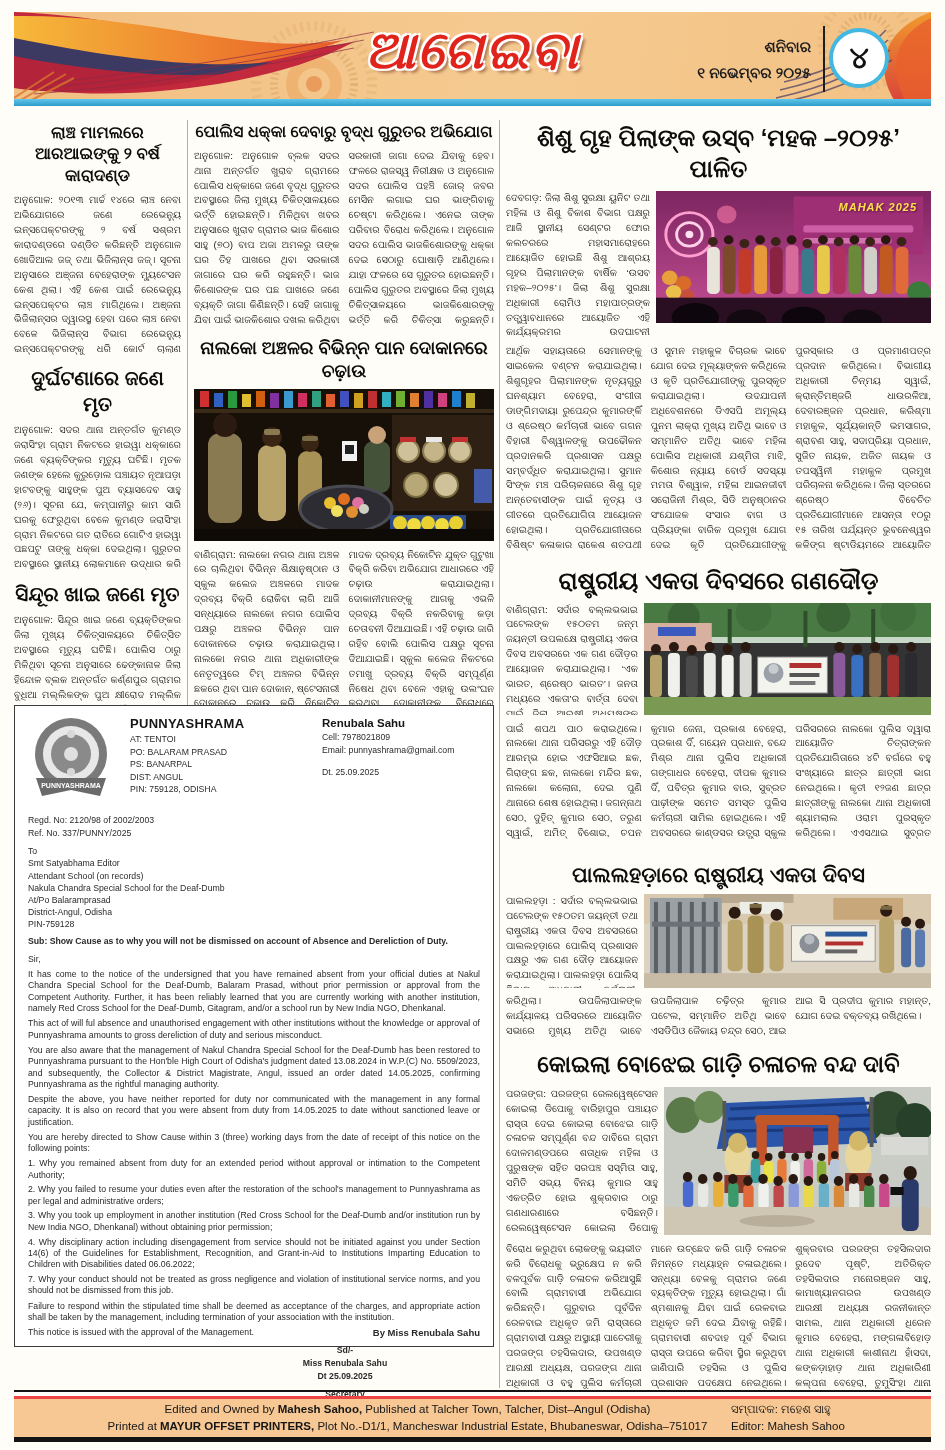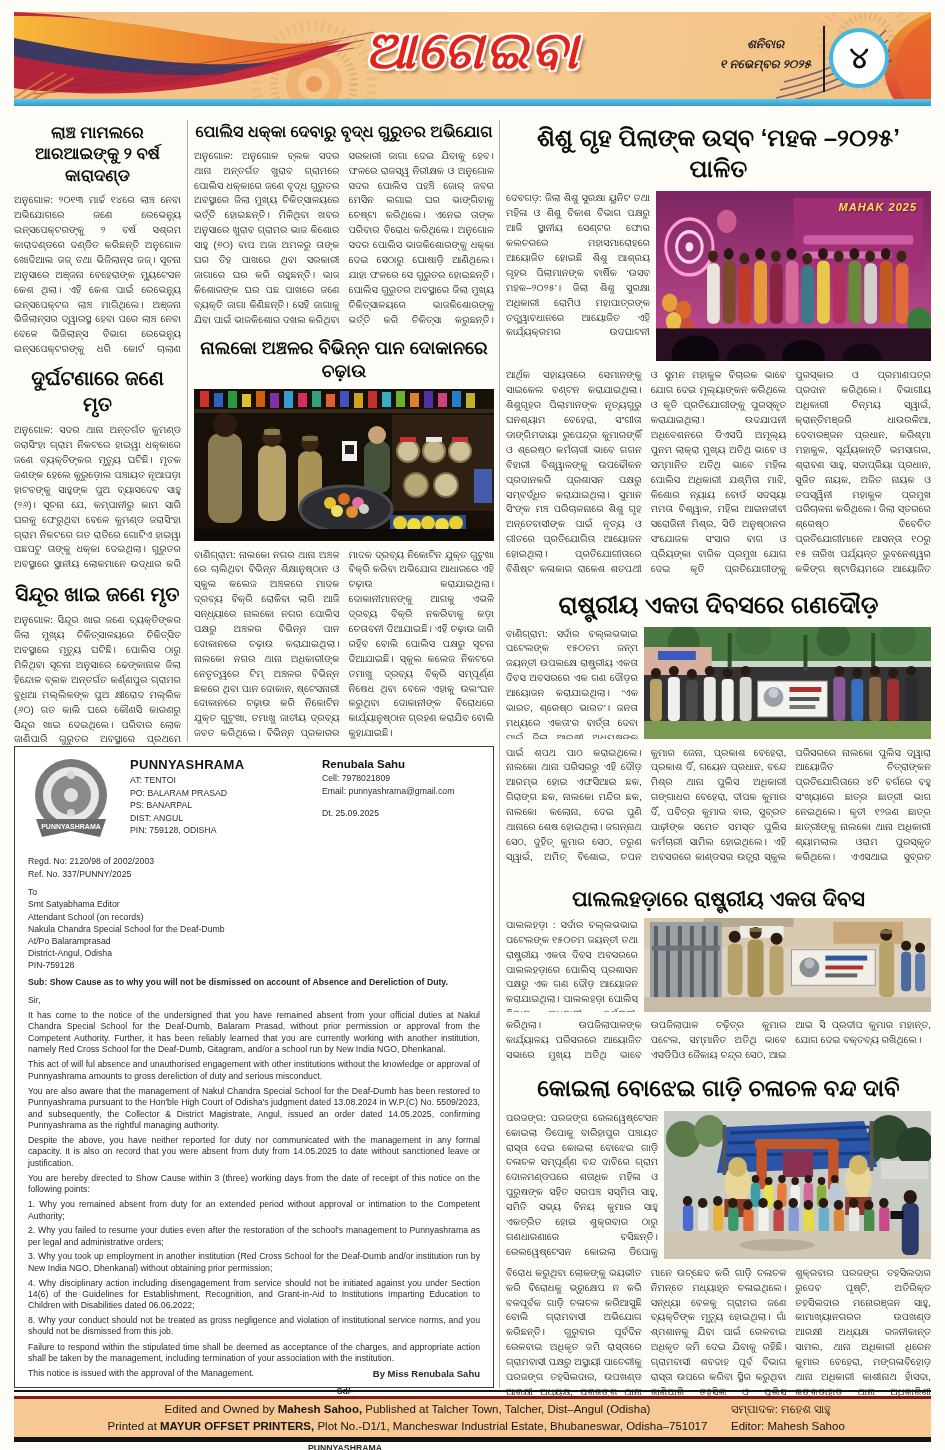--- a/index.html
+++ b/index.html
@@ -6,21 +6,21 @@
   html,body { width:945px; height:1450px; }
   body { position:relative; background:#fffdf8; font-family:"Liberation Sans","DejaVu Sans",sans-serif; color:#1c1a17; overflow:hidden; }
 
   
   .masthead { position:absolute; left:14px; top:12px; width:917px; height:94px;
     background:linear-gradient(100deg,#f2bf82 0%,#f5ca90 55%,#f3c184 100%); overflow:hidden; }
   .masthead svg.decor { position:absolute; inset:0; width:100%; height:100%; }
   .mast-title { position:absolute; left:0; right:0; top:8px; text-align:center;
     font-size:52px; font-weight:800; font-style:italic; color:#e0241c; letter-spacing:2px;
     text-shadow:-2px -2px 0 #fff, 2px -2px 0 #fff, -2px 2px 0 #fff, 2px 2px 0 #fff, 4px 4px 3px rgba(90,20,10,.45); }
-  .mast-right { position:absolute; right:120px; top:22px; text-align:center; font-weight:700; font-size:12px; line-height:1.7; color:#1d1d1d;font-style:italic; }
+  .mast-right { position:absolute; right:120px; top:22px; text-align:right; font-weight:700; font-size:15px; line-height:1.7; color:#1d1d1d; }
   .mast-sep { position:absolute; right:106px; top:14px; width:2px; height:66px; background:#1d1d1d; }
   .page-circle { position:absolute; right:42px; top:16px; width:60px; height:60px; border-radius:50%;
     background:#fff; border:4px solid #41b7e1; display:flex; align-items:center; justify-content:center;
     font-size:30px; font-weight:800; color:#111; }
   .mast-blue { position:absolute; left:0; right:0; bottom:0; height:7px; background:linear-gradient(#60c6ec,#2d9cc9); }
 
   
   .vrule { position:absolute; width:1px; background:#b5afa2; }
   .prefoot-line { position:absolute; left:14px; top:1390px; width:917px; height:2px; background:#141414; }
 
@@ -37,21 +37,21 @@
   .rightsec{ position:absolute; left:506px; top:122px; width:425px; }
 
   .mahak-label { position:absolute; right:14px; top:10px; color:#ffe14d; font-weight:800; font-size:11px;
     text-shadow:1px 1px 2px #5e1040; letter-spacing:1px; font-style:italic; }
 
   .flexrow { display:flex; gap:6px; }
 
   .coal-banner { background:#121212; color:#fff; text-align:center; font-weight:800; font-size:16px; padding:3px 0 4px; margin-top:4px; }
 
   
-  .notice { position:absolute; left:14px; top:746px; width:480px; height:642px; background:#fff;
+  .notice { position:absolute; left:14px; top:705px; width:480px; height:642px; background:#fff;
     border:1.5px solid #3c3c3c; padding:10px 13px 6px; font-size:8.7px; line-height:1.3; color:#2a2a2a; }
   .notice .hdr { display:flex; }
   .notice .org { margin-left:16px; }
   .notice .org .org-name { font-size:13px; font-weight:800; letter-spacing:.3px; color:#151515; }
   .notice .org .ln { line-height:1.45; }
   .notice .contact { margin-left:auto; width:158px; }
   .notice .contact .cname { font-size:11.5px; font-weight:800; color:#151515; }
   .notice .contact .ln { line-height:1.45; }
   .notice .regd { margin-top:6px; line-height:1.45; }
   .notice .recip { margin-top:6px; line-height:1.4; }
@@ -60,21 +60,21 @@
   .notice p.np { margin-top:4px; text-align:justify; }
   .notice .pt { margin-top:3.5px; text-align:justify; }
   .notice .closing-row { display:flex; margin-top:4px; }
   .notice .by { margin-left:auto; font-weight:800; font-size:9.5px; }
   .notice .sdblock { width:190px; margin-left:auto; margin-right:40px; text-align:center; font-weight:800; line-height:1.5; margin-top:4px; }
   .notice .sdgap { height:5px; }
   .logo-badge { width:86px; height:92px; flex:0 0 auto; }
 
   
   .footer { position:absolute; left:14px; top:1396px; width:917px; height:46px; background:#f7c894;
-    border-top:3px solid #7f1d1d; border-bottom:5px solid #141414; display:flex; align-items:center; }
+    border-top:3px solid #ef4444; border-bottom:5px solid #141414; display:flex; align-items:center; }
   .footer .mid { flex:1; text-align:center; font-size:11.5px; line-height:1.5; color:#161616; padding-left:70px; }
   .footer .right { width:200px; text-align:left; padding-right:10px; font-size:11.5px; line-height:1.5; color:#161616; }
   .fb { font-weight:800; }
 </style>
 </head>
 <body>
 
 <div class="masthead">
   <svg class="decor" viewBox="0 0 917 94" preserveAspectRatio="none">
     <defs>
@@ -236,21 +236,21 @@
     <div class="btxt cols2" style="margin-top:7px; height:196px;">ବାଣିଗ୍ରାମ: ନାଲକୋ ନଗର ଥାନା ଅଞ୍ଚଳ ରେ ଚାଲିଥିବା ବିଭିନ୍ନ ଶିକ୍ଷାନୁଷ୍ଠାନ ଓ ସ୍କୁଲ କଲେଜ ଅଞ୍ଚଳରେ ମାଦକ ଦ୍ରବ୍ୟ ବିକ୍ରି ରୋକିବା ଲାଗି ଆଜି ସନ୍ଧ୍ୟାରେ ନାଲକୋ ନଗର ପୋଲିସ ପକ୍ଷରୁ ଅଞ୍ଚଳର ବିଭିନ୍ନ ପାନ ଦୋକାନରେ ଚଢ଼ାଉ କରାଯାଇଥିଲା। ନାଲକୋ ନଗର ଥାନା ଅଧିକାରୀଙ୍କ ନେତୃତ୍ୱରେ ଟିମ୍ ଅଞ୍ଚଳର ବିଭିନ୍ନ ଛକରେ ଥିବା ପାନ ଦୋକାନ, ଷ୍ଟେସନାରୀ ଦୋକାନରେ ଚଢ଼ାଉ କରି ନିକୋଟିନ ଯୁକ୍ତ ଗୁଟୁଖା, ତମାଖୁ ଜାତୀୟ ଦ୍ରବ୍ୟ ଜବତ କରିଥିଲେ। ବିଭିନ୍ନ ପ୍ରକାରର ମାଦକ ଦ୍ରବ୍ୟ ନିକୋଟିନ ଯୁକ୍ତ ଗୁଟୁଖା ବିକ୍ରି କରିବା ଅଭିଯୋଗ ଆଧାରରେ ଏହି ଚଢ଼ାଉ କରାଯାଇଥିଲା। ଦୋକାନୀମାନଙ୍କୁ ଆଗକୁ ଏଭଳି ଦ୍ରବ୍ୟ ବିକ୍ରି ନକରିବାକୁ କଡ଼ା ଚେତାବନୀ ଦିଆଯାଇଛି। ଏହି ଚଢ଼ାଉ ଜାରି ରହିବ ବୋଲି ପୋଲିସ ପକ୍ଷରୁ ସୂଚନା ଦିଆଯାଇଛି। ସ୍କୁଲ କଲେଜ ନିକଟରେ ତମାଖୁ ଦ୍ରବ୍ୟ ବିକ୍ରି ସମ୍ପୂର୍ଣ୍ଣ ନିଷେଧ ଥିବା ବେଳେ ଏହାକୁ ଉଲଂଘନ କରୁଥିବା ଦୋକାନୀଙ୍କ ବିରୋଧରେ କାର୍ଯ୍ୟାନୁଷ୍ଠାନ ଗ୍ରହଣ କରାଯିବ ବୋଲି କୁହାଯାଇଛି।</div>
   </div>
 </div>
 
 <div class="rightsec">
 
   <div>
     <div class="head-c" style="font-size:24px;">ଶିଶୁ ଗୃହ ପିଲାଙ୍କ ଉସ୍ବ ‘ମହକ –୨୦୨୫’ ପାଳିତ</div>
     <div class="flexrow" style="margin-top:7px;">
       <div class="btxt" style="width:144px; height:146px; overflow:hidden;">ଦେବଗଡ଼: ଜିଲା ଶିଶୁ ସୁରକ୍ଷା ୟୁନିଟ ତଥା ମହିଳା ଓ ଶିଶୁ ବିକାଶ ବିଭାଗ ପକ୍ଷରୁ ଆଜି ସ୍ଥାନୀୟ ସେଣ୍ଟର ଫୋର କଲଚରରେ ମହାସମାରୋହରେ ଆୟୋଜିତ ହୋଇଛି ଶିଶୁ ଆଶ୍ରୟ ଗୃହର ପିଲାମାନଙ୍କ ବାର୍ଷିକ ‘ଉସବ ମହକ–୨୦୨୫’। ଜିଲା ଶିଶୁ ସୁରକ୍ଷା ଅଧିକାରୀ ରୋମିଓ ମହାପାତ୍ରଙ୍କ ତତ୍ତ୍ୱାବଧାନରେ ଆୟୋଜିତ ଏହି କାର୍ଯ୍ୟକ୍ରମର ଉଦଘାଟନୀ ଅଧିବେଶନରେ ମୁଖ୍ୟ ଅତିଥି ଭାବେ ଅତିରିକ୍ତ ଜିଲାପାଳ ରେବେକା ବିଲୁଙ୍ଗ ଯୋଗ ଦେଇ କାର୍ଯ୍ୟକ୍ରମର ଶୁଭାରମ୍ଭ କରିଥିଲେ। ସମ୍ମାନିତ ଅତିଥିଭାବେ ଜିଲା ଆରକ୍ଷୀ ଅଧ୍ୟକ୍ଷ ଅନିଲ</div>
-      <div class="photo" style="flex:1; height:170px;">
+      <div class="photo" style="flex:1; height:132px;">
         <svg viewBox="0 0 280 146" preserveAspectRatio="none">
           <defs>
             <linearGradient id="gmk" x1="0" y1="0" x2="0" y2="1">
               <stop offset="0" stop-color="#7c2560"></stop>
                 <stop offset="1" stop-color="#c75095"></stop>
             </linearGradient>
           </defs>
           <rect width="280" height="146" fill="url(#gmk)"></rect>
           <rect x="140" y="6" width="132" height="64" fill="#a13077" opacity=".9"></rect>
           <rect x="150" y="38" width="112" height="8" rx="3" fill="#d86ab0" opacity=".8"></rect>
@@ -550,21 +550,21 @@
   <div class="sir">Sir,</div>
   <p class="np">It has come to the notice of the undersigned that you have remained absent from your official duties at Nakul Chandra Special School for the Deaf-Dumb, Balaram Prasad, without prior permission or approval from the Competent Authority. Further, it has been reliably learned that you are currently working with another institution, namely Red Cross School for the Deaf-Dumb, Gitagram, and/or a school run by New India NGO, Dhenkanal.</p>
   <p class="np">This act of will ful absence and unauthorised engagement with other institutions without the knowledge or approval of Punnyashrama amounts to gross dereliction of duty and serious misconduct.</p>
   <p class="np">You are also aware that the management of Nakul Chandra Special School for the Deaf-Dumb has been restored to Punnyashrama pursuant to the Hon'ble High Court of Odisha's judgment dated 13.08.2024 in W.P.(C) No. 5509/2023, and subsequently, the Collector &amp; District Magistrate, Angul, issued an order dated 14.05.2025, confirming Punnyashrama as the rightful managing authority.</p>
   <p class="np">Despite the above, you have neither reported for duty nor communicated with the management in any formal capacity. It is also on record that you were absent from duty from 14.05.2025 to date without sanctioned leave or justification.</p>
   <p class="np">You are hereby directed to Show Cause within 3 (three) working days from the date of receipt of this notice on the following points:</p>
   <div class="pt">1. Why you remained absent from duty for an extended period without approval or intimation to the Competent Authority;</div>
   <div class="pt">2. Why you failed to resume your duties even after the restoration of the school's management to Punnyashrama as per legal and administrative orders;</div>
   <div class="pt">3. Why you took up employment in another institution (Red Cross School for the Deaf-Dumb and/or institution run by New India NGO, Dhenkanal) without obtaining prior permission;</div>
   <div class="pt">4. Why disciplinary action including disengagement from service should not be initiated against you under Section 14(6) of the Guidelines for Establishment, Recognition, and Grant-in-Aid to Institutions Imparting Education to Children with Disabilities dated 06.06.2022;</div>
-  <div class="pt">8. Why your conduct should not be treated as gross negligence and violation of institutional service norms, and you should not be dismissed from this job.</div>
+  <div class="pt">7. Why your conduct should not be treated as gross negligence and violation of institutional service norms, and you should not be dismissed from this job.</div>
   <p class="np">Failure to respond within the stipulated time shall be deemed as acceptance of the charges, and appropriate action shall be taken by the management, including termination of your association with the institution.</p>
   <div class="closing-row">
     <div>This notice is issued with the approval of the Management.</div>
     <div class="by">By Miss Renubala Sahu</div>
   </div>
   <div class="sdblock">
     <div>Sd/-</div>
     <div>Miss Renubala Sahu</div>
     <div>Dt 25.09.2025</div>
     <div class="sdgap"></div>

